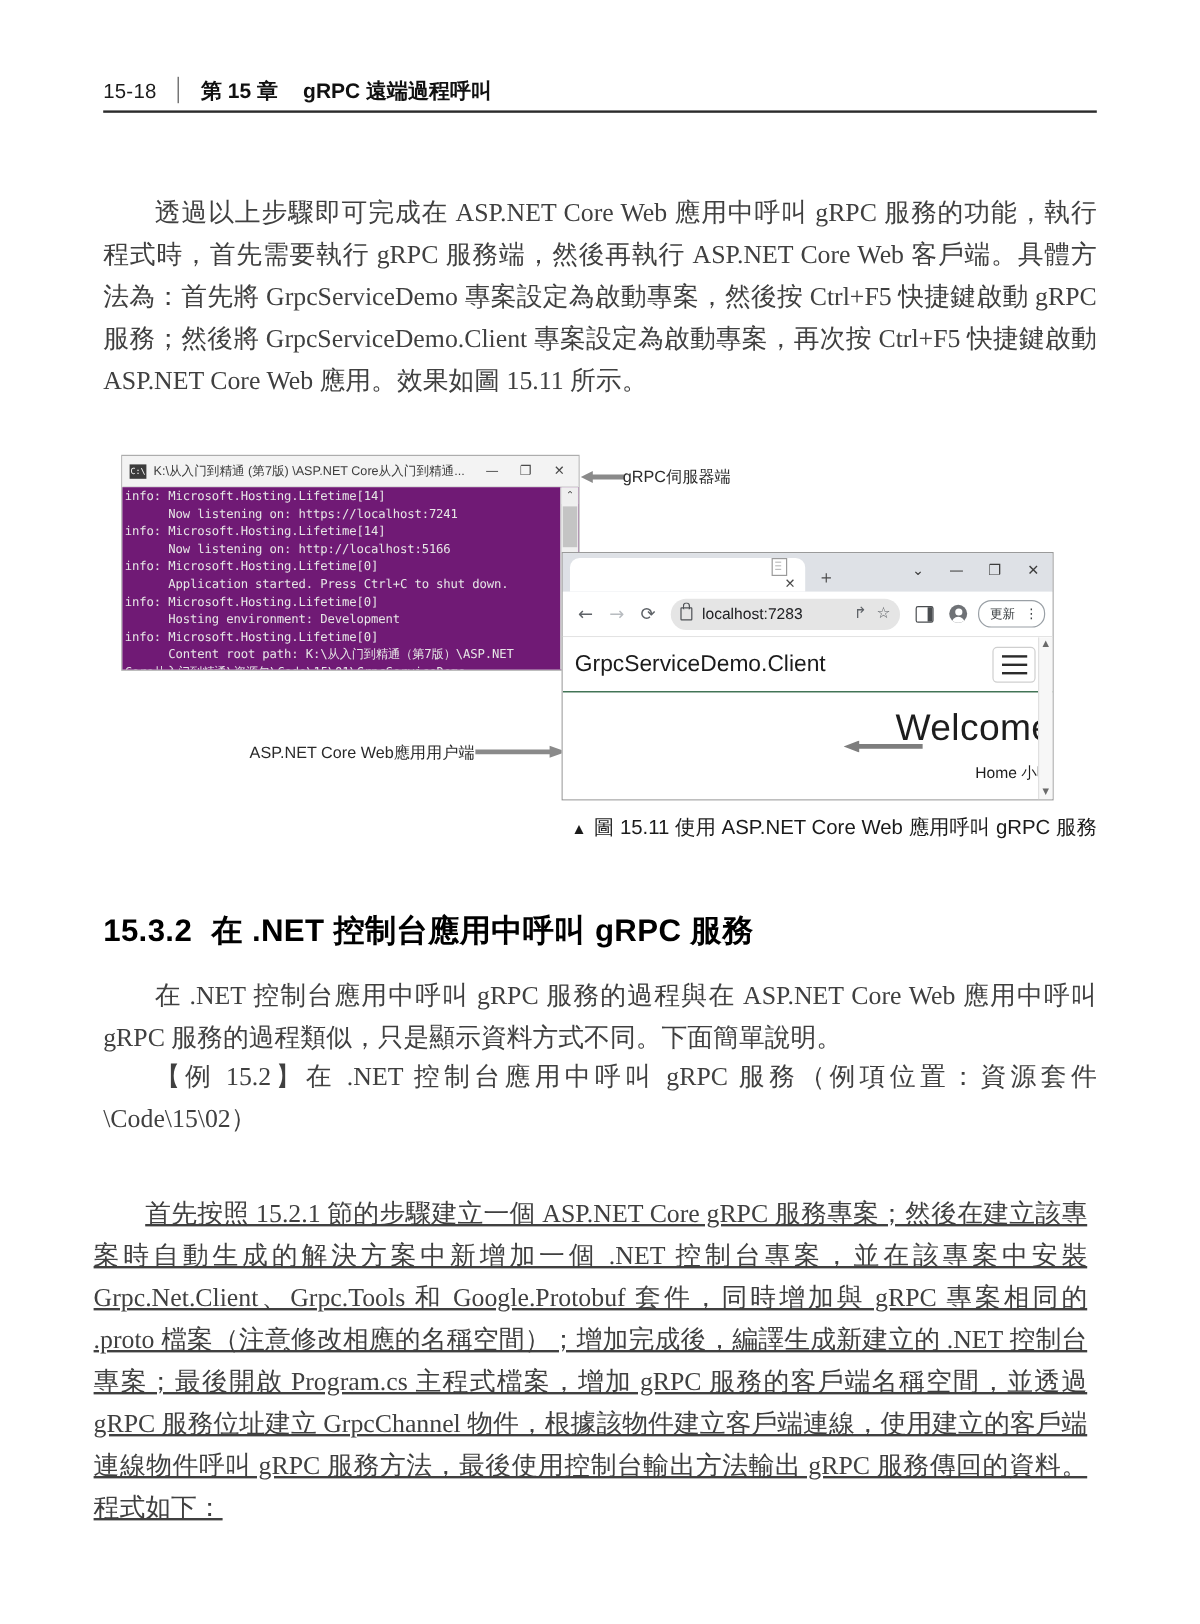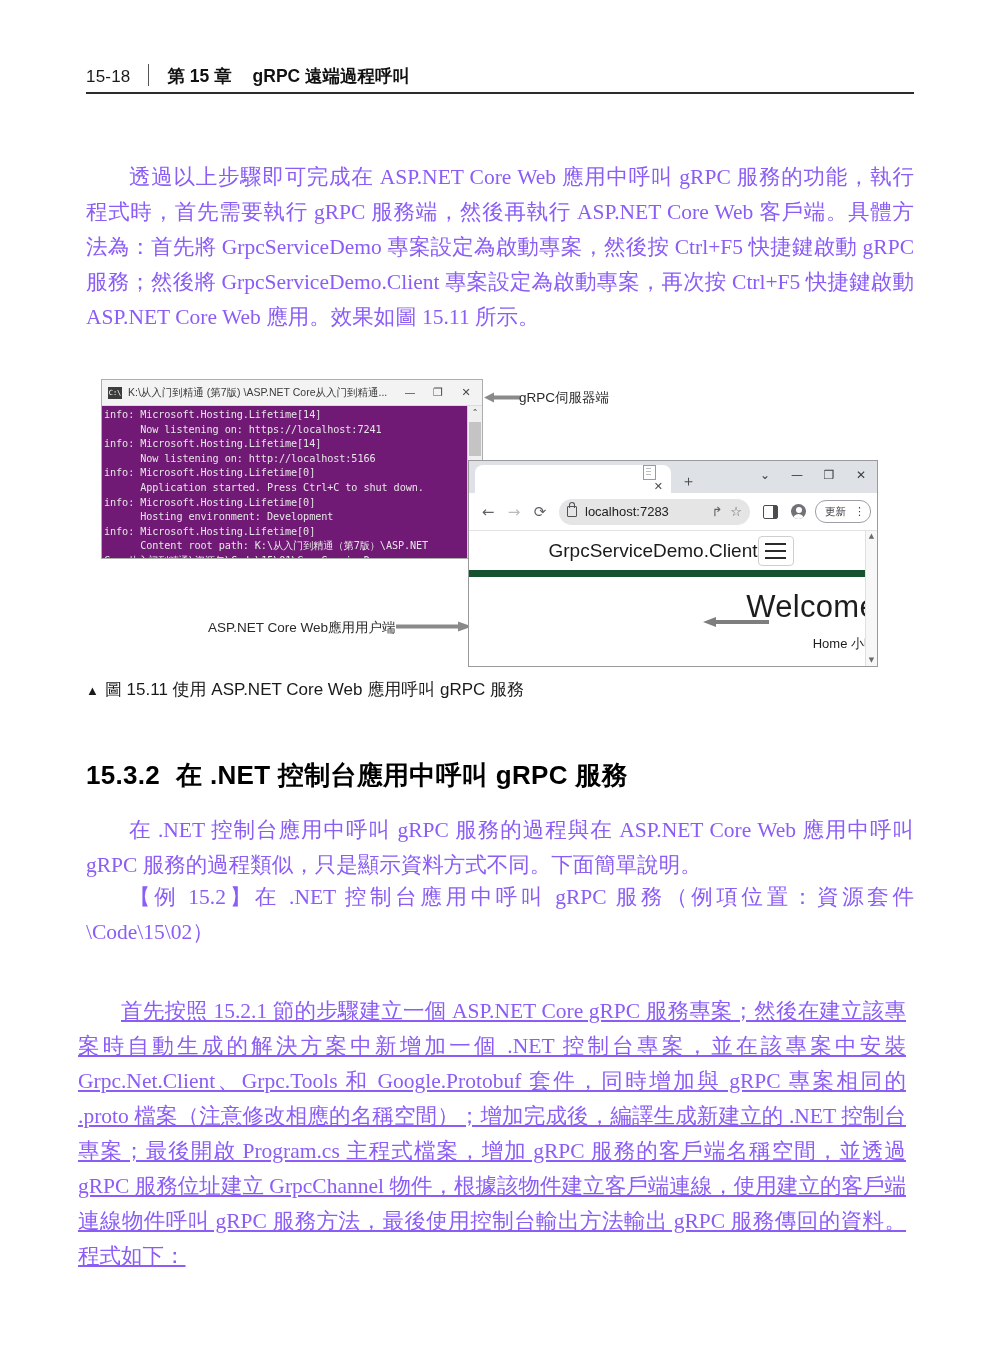--- a/index.html
+++ b/index.html
@@ -59,21 +59,21 @@
     background: #2b2b2b;
   }
 
   
   .body-text {
     position: absolute;
     font-size: 21.5px;
     line-height: 35px;
     text-align: justify;
     text-justify: inter-ideograph;
-    color: #8b5cf6;
+    color: #404040;
     letter-spacing: 0px;
   }
   .indent { text-indent: 2em; }
 
   #para-1 { left: 86px; top: 138px; width: 828px; }
   #para-2 { left: 86px; top: 791px; width: 828px; }
   #para-3 { left: 86px; top: 858px; width: 828px; }
   #para-4 { left: 78px; top: 972px; width: 828px; text-decoration: underline; }
 
   
@@ -410,24 +410,24 @@
     line-height: 1;
   }
   .browser-content {
     position: relative;
     height: calc(100% - 32px - 38px);
     background: #fff;
     overflow: hidden;
   }
   .site-header {
     height: 46px;
-    border-bottom: 7px solid #14532d;
-    display: flex;
-    align-items: center;
-    justify-content: center;
+    border-bottom: 1px solid #14532d;
+    display: flex;
+    align-items: center;
+    justify-content: space-between;
     padding: 0 14px 0 10px;
     box-sizing: border-box;
   }
   .site-brand {
     font-family: "Liberation Sans", sans-serif;
     font-size: 19px;
     color: #1b1b1b;
   }
   .hamburger {
     width: 36px;
@@ -511,21 +511,21 @@
     width: 66px;
     height: 10px;
   }
 
   
   .fig-caption {
     position: absolute;
     left: 86px;
     top: 678px;
     width: 828px;
-    text-align: left;
+    text-align: right;
     font-family: "Liberation Sans", sans-serif;
     font-size: 17px;
     color: #1a1a1a;
   }
   .fig-caption .tri { font-size: 13px; margin-right: 6px; }
 </style>
 </head>
 <body>
 
 <div class="page-header">

